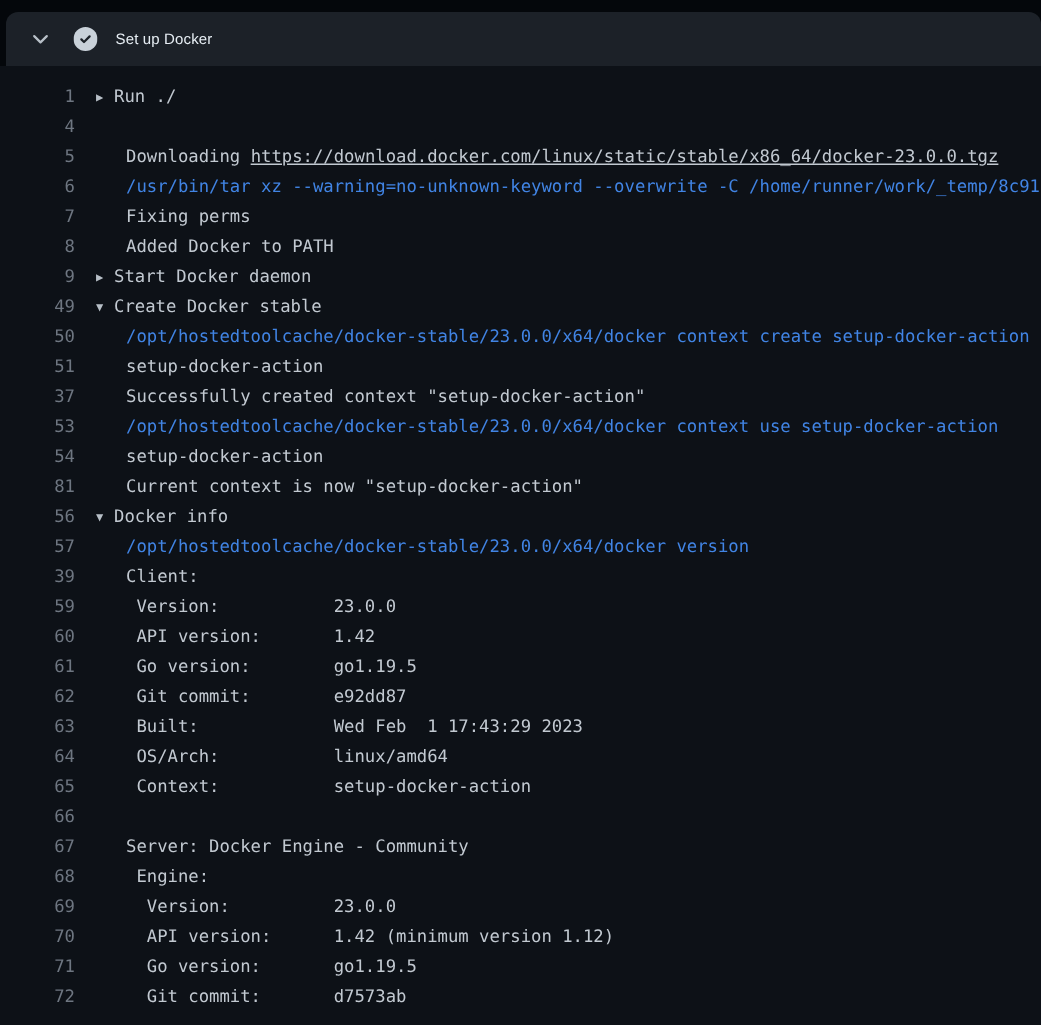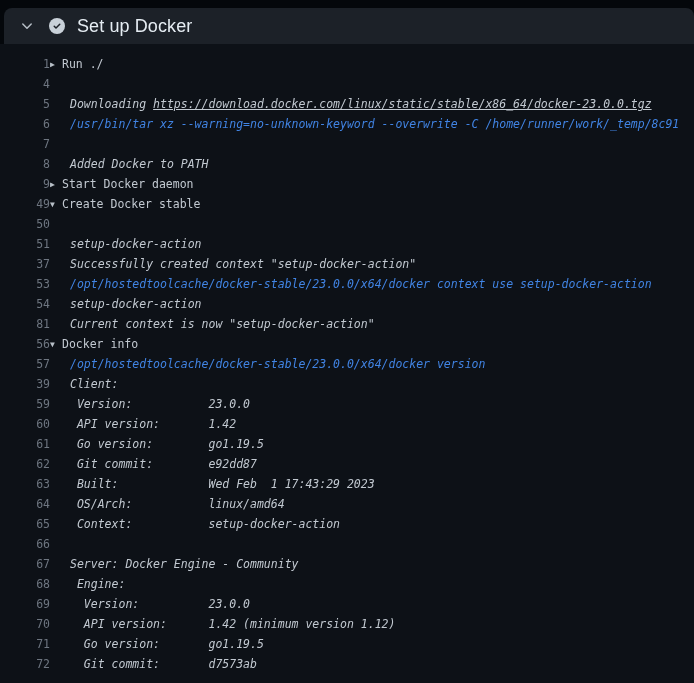--- a/index.html
+++ b/index.html
@@ -40,21 +40,21 @@
   .check {
     width: 16px;
     height: 16px;
     display: inline-flex;
     align-items: center;
     justify-content: center;
     margin-right: 12px;
   }
   .title {
     color: var(--title-color, #e6edf3);
-    font-size: 18px;
+    font-size: 10px;
     font-weight: 400;
     letter-spacing: 0.1px;
   }
   .log {
     padding-top: 10px;
     background: var(--log-bg, #0d1117);
     height: 629px;
     overflow: hidden;
     font-family: "DejaVu Sans Mono", "Liberation Mono", monospace;
     font-size: 11.5px;
@@ -68,26 +68,26 @@
   }
   .num {
     flex: none;
     width: 50px;
     text-align: right;
     color: var(--gutter, #6e7681);
     cursor: pointer;
   }
   .content {
     flex: none;
+    margin-left: 14px;
     white-space: pre;
     color: var(--text, #c2c9d1);
   }
   .content.child {
     padding-left: 20px;
-    font-style: italic;
   }
   .arrow {
     display: inline-block;
     width: 12px;
     font-size: 8px;
     color: var(--icon-gray, #aab4be);
     vertical-align: 1px;
     cursor: pointer;
   }
   .group-label {
@@ -121,25 +121,25 @@
     </span>
     <span class="title">Set up Docker</span>
   </div>
 
   <div class="log">
     <div class="lines">
         <div class="line"><span class="num">1</span><span class="content"><span class="arrow">▶</span><span class="group-label">Run ./</span></span></div>
         <div class="line"><span class="num">4</span></div>
         <div class="line"><span class="num">5</span><span class="content child"><span>Downloading </span><span class="link">https://download.docker.com/linux/static/stable/x86_64/docker-23.0.0.tgz</span></span></div>
         <div class="line"><span class="num">6</span><span class="content child cmd"><span>/usr/bin/tar xz --warning=no-unknown-keyword --overwrite -C /home/runner/work/_temp/8c91</span></span></div>
-        <div class="line"><span class="num">7</span></div>
+        <div class="line"><span class="num">7</span><span class="content child"><span>Fixing perms</span></span></div>
         <div class="line"><span class="num">8</span><span class="content child"><span>Added Docker to PATH</span></span></div>
         <div class="line"><span class="num">9</span><span class="content"><span class="arrow">▶</span><span class="group-label">Start Docker daemon</span></span></div>
         <div class="line"><span class="num">49</span><span class="content"><span class="arrow">▼</span><span class="group-label">Create Docker stable</span></span></div>
-        <div class="line"><span class="num">50</span></div>
+        <div class="line"><span class="num">50</span><span class="content child cmd"><span>/opt/hostedtoolcache/docker-stable/23.0.0/x64/docker context create setup-docker-action</span></span></div>
         <div class="line"><span class="num">51</span><span class="content child"><span>setup-docker-action</span></span></div>
         <div class="line"><span class="num">37</span><span class="content child"><span>Successfully created context "setup-docker-action"</span></span></div>
         <div class="line"><span class="num">53</span><span class="content child cmd"><span>/opt/hostedtoolcache/docker-stable/23.0.0/x64/docker context use setup-docker-action</span></span></div>
         <div class="line"><span class="num">54</span><span class="content child"><span>setup-docker-action</span></span></div>
         <div class="line"><span class="num">81</span><span class="content child"><span>Current context is now "setup-docker-action"</span></span></div>
         <div class="line"><span class="num">56</span><span class="content"><span class="arrow">▼</span><span class="group-label">Docker info</span></span></div>
         <div class="line"><span class="num">57</span><span class="content child cmd"><span>/opt/hostedtoolcache/docker-stable/23.0.0/x64/docker version</span></span></div>
         <div class="line"><span class="num">39</span><span class="content child"><span>Client:</span></span></div>
         <div class="line"><span class="num">59</span><span class="content child"><span> Version:           23.0.0</span></span></div>
         <div class="line"><span class="num">60</span><span class="content child"><span> API version:       1.42</span></span></div>

